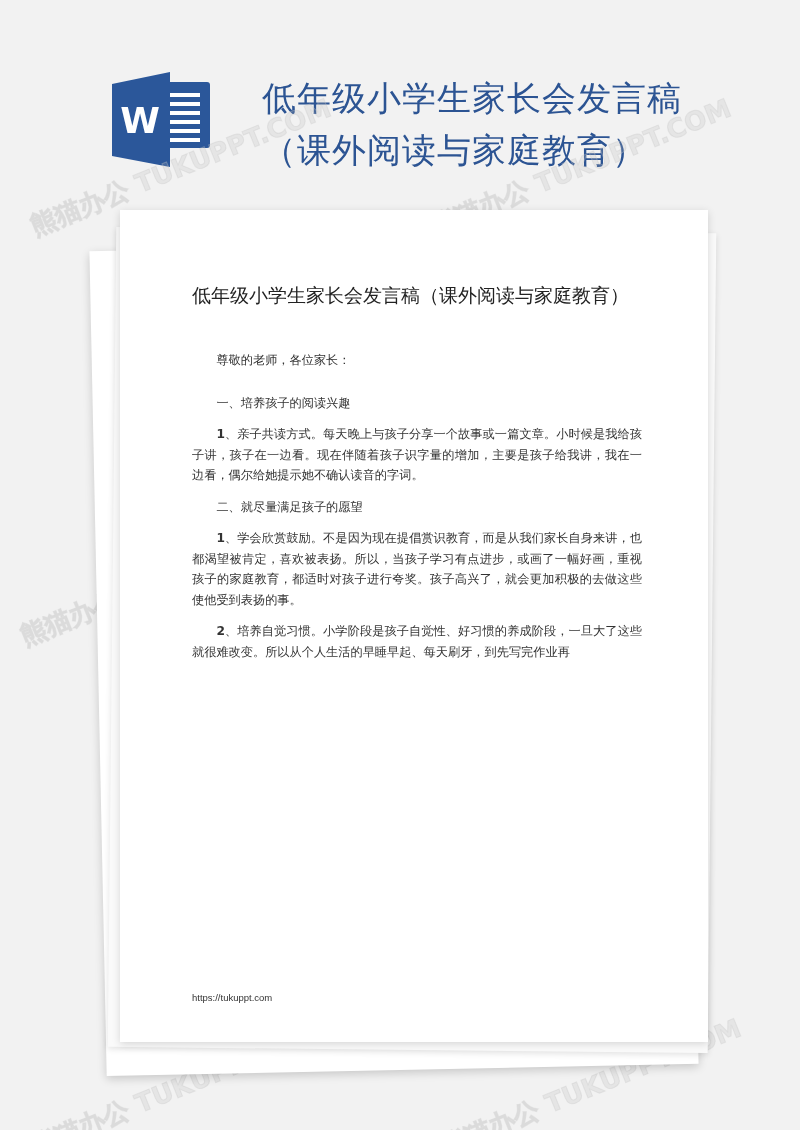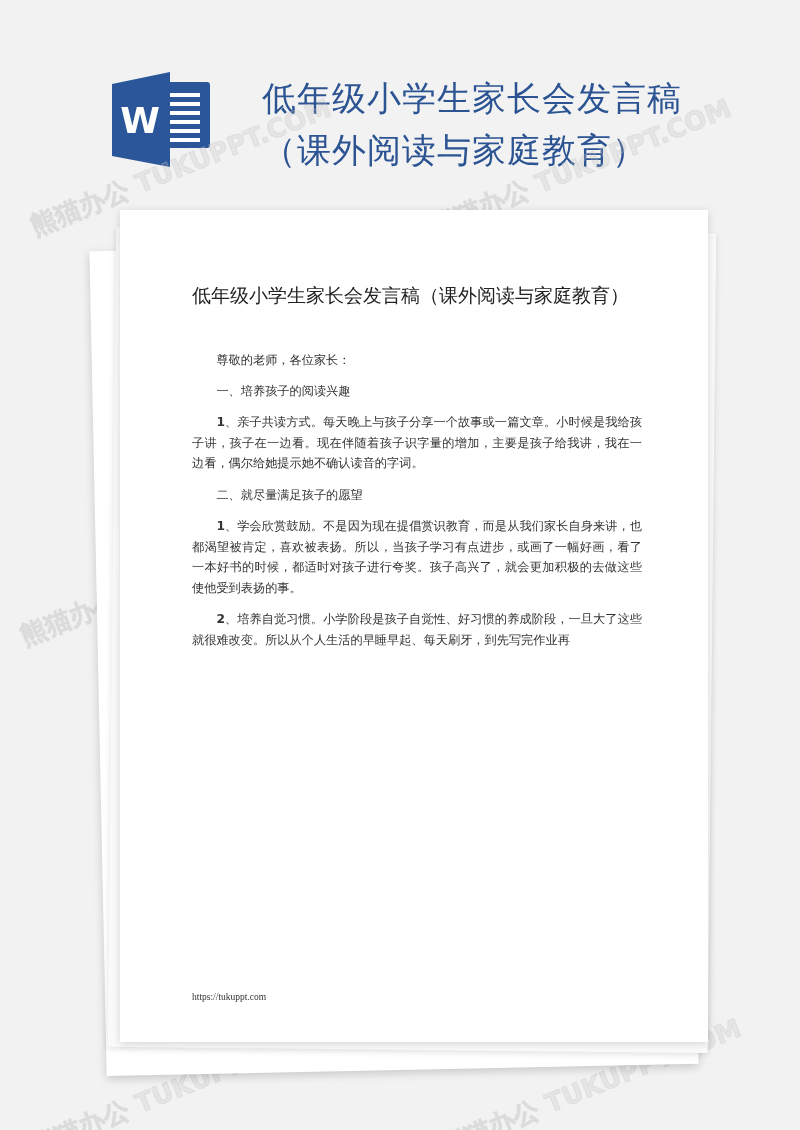--- a/index.html
+++ b/index.html
@@ -47,26 +47,26 @@
       position: absolute; left: 72px; top: 72px; width: 440px;
       font-family: "DejaVu Sans", "Liberation Sans", sans-serif;
       font-size: 19px; line-height: 27px; color: #222;
     }
     .body-text {
       position: absolute; left: 72px; top: 140px; width: 450px;
       font-size: 12.2px; line-height: 20.5px; color: #333;
       text-align: justify;
     }
     .body-text p { text-indent: 2em; margin-bottom: 11px; }
-    .body-text p.greet { margin-bottom: 10px; }
+    .body-text p.greet { margin-bottom: 22px; }
     .body-text p.heading { margin-bottom: 11px; font-family: Liberation Serif, serif; }
     .body-text .num { font-family: "DejaVu Sans", "Liberation Sans", sans-serif; font-weight: bold; }
     .footer-url {
       position: absolute; left: 72px; top: 782px;
-      font-family: Liberation Serif, serif;
+      font-family: Liberation Sans, sans-serif;
       font-size: 9.5px; color: #333;
     }
   </style>
 </head>
 <body>
 
 <div class="header">
   <div class="word-icon">
     <svg width="104" height="100" viewBox="0 0 104 100">
       <rect x="28" y="10" width="70" height="66" rx="3" fill="#2b579a"></rect>
@@ -94,17 +94,17 @@
 <div class="page-back"></div>
 <div class="page-back2"></div>
 
 <div class="page">
   <div class="doc-title">低年级小学生家长会发言稿（课外阅读与家庭教育）</div>
   <div class="body-text">
     <p class="greet">尊敬的老师，各位家长：</p>
     <p class="heading">一、培养孩子的阅读兴趣</p>
     <p><span class="num">1</span><span>、亲子共读方式。每天晚上与孩子分享一个故事或一篇文章。小时候是我给孩子讲，孩子在一边看。现在伴随着孩子识字量的增加，主要是孩子给我讲，我在一边看，偶尔给她提示她不确认读音的字词。</span></p>
     <p class="heading">二、就尽量满足孩子的愿望</p>
-    <p><span class="num">1</span><span>、学会欣赏鼓励。不是因为现在提倡赏识教育，而是从我们家长自身来讲，也都渴望被肯定，喜欢被表扬。所以，当孩子学习有点进步，或画了一幅好画，看了一本好书的时候，都适时对孩子进行夸奖。孩子高兴了，就会更加积极的去做这些使他受到表扬的事。</span></p>
+    <p><span class="num">1</span><span>、学会欣赏鼓励。不是因为现在提倡赏识教育，而是从我们家长自身来讲，也都渴望被肯定，喜欢被表扬。所以，当孩子学习有点进步，或画了一幅好画，重视孩子的家庭教育，都适时对孩子进行夸奖。孩子高兴了，就会更加积极的去做这些使他受到表扬的事。</span></p>
     <p><span class="num">2</span><span>、培养自觉习惯。小学阶段是孩子自觉性、好习惯的养成阶段，一旦大了这些就很难改变。所以从个人生活的早睡早起、每天刷牙，到先写完作业再</span></p>
   </div>
   <div class="footer-url">https://tukuppt.com</div>
 </div>
 
 </body></html>

